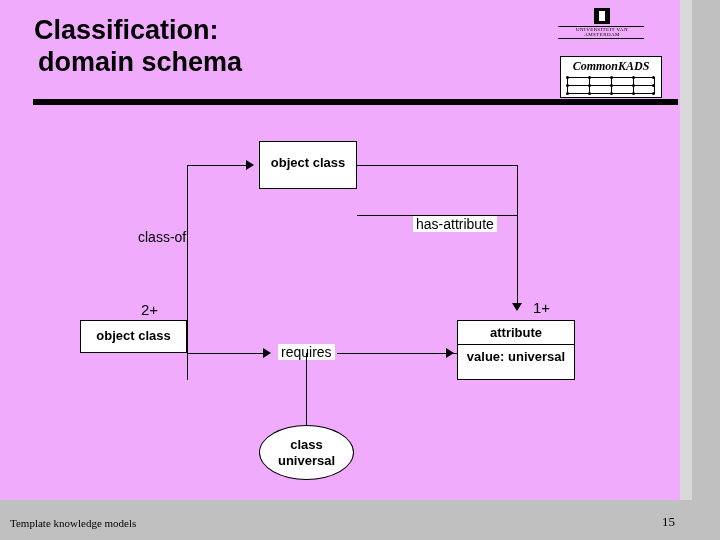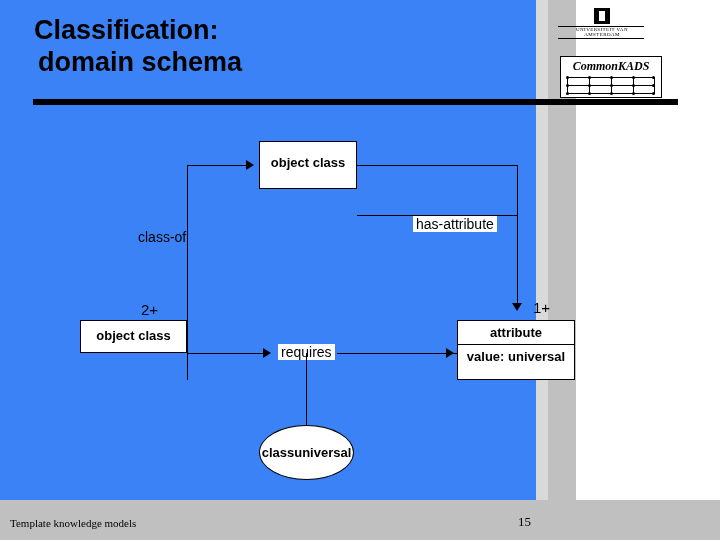--- a/index.html
+++ b/index.html
@@ -8,23 +8,23 @@
   }
   body {
     width: 720px;
     height: 540px;
     background: #ffffff;
     font-family: "Liberation Sans", sans-serif;
     overflow: hidden;
   }
   .slide {
     position: relative;
-    width: 576px;
+    width: 720px;
     height: 540px;
-    background: #3b82f6;
+    background: #f0abfc;
   }
   
   .right-band {
     position: absolute;
     top: 0;
     right: 0;
     width: 40px;
     height: 540px;
     background: #c0c0c0;
   }
@@ -191,20 +191,21 @@
     position: absolute;
     border: 1px solid #000000;
     background: #ffffff;
     border-radius: 50%;
     box-sizing: border-box;
     text-align: center;
     font-size: 13px;
     font-weight: bold;
     color: #000000;
     display: flex;
+    flex-direction: column;
     align-items: center;
     justify-content: center;
     line-height: 16px;
   }
   .line-h {
     position: absolute;
     height: 1px;
     background: #000000;
   }
   .line-v {

